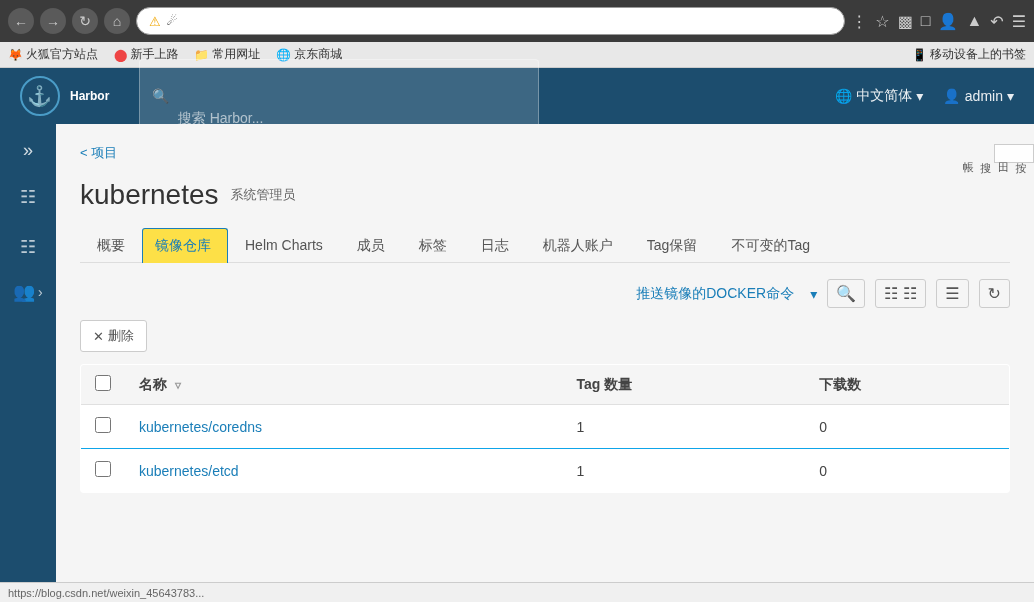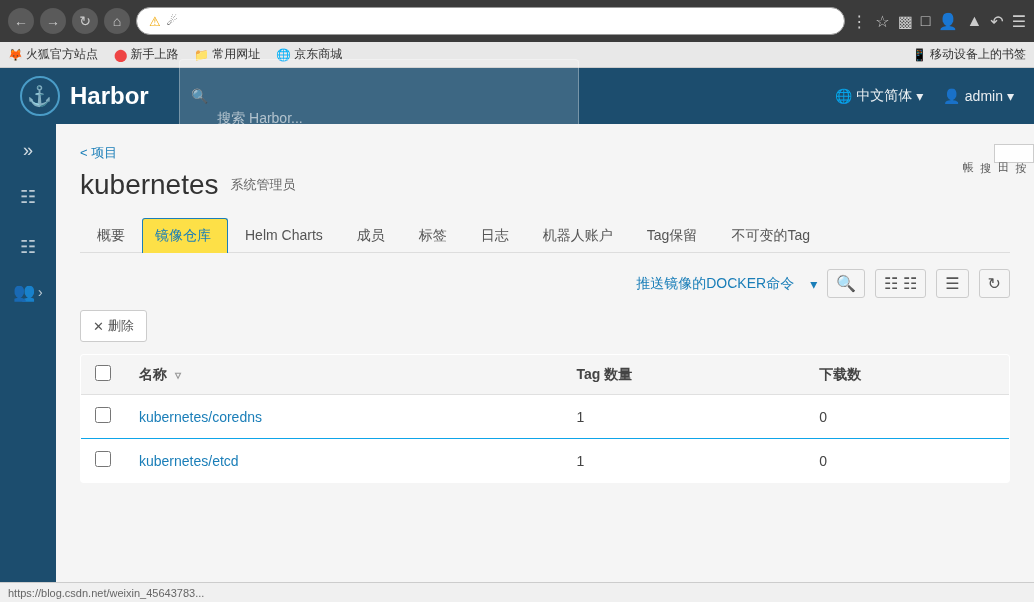--- a/index.html
+++ b/index.html
@@ -68,21 +68,21 @@
       margin-right: 30px;
     }
     .logo-circle {
       width: 40px; height: 40px;
       border-radius: 50%;
       border: 2px solid #4a9cc7;
       display: flex; align-items: center; justify-content: center;
       font-size: 20px;
       color: #4a9cc7;
     }
-    .app-title { font-size: 24px; font-weight: bold; color: white; }
+    .app-title { font-size: 12px; font-weight: bold; color: white; }
     .search-bar {
       flex: 1;
       max-width: 400px;
       display: flex;
       align-items: center;
       background: rgba(255,255,255,0.15);
       border: 1px solid rgba(255,255,255,0.3);
       border-radius: 4px;
       padding: 6px 12px;
       gap: 8px;
@@ -174,21 +174,21 @@
       width: 40px;
       padding: 8px 4px;
       font-size: 10px;
       color: #555;
       text-align: center;
       line-height: 1.6;
       writing-mode: vertical-rl;
       letter-spacing: 2px;
     }
 
-    .breadcrumb { color: #1a7eb8; font-size: 13px; margin-bottom: 7px; cursor: pointer; }
+    .breadcrumb { color: #1a7eb8; font-size: 13px; margin-bottom: 17px; cursor: pointer; }
     .page-title-area { display: flex; align-items: center; gap: 12px; margin-bottom: 16px; }
     .page-title { font-size: 28px; font-weight: 300; color: #333; }
     .admin-badge { font-size: 13px; color: #666; }
 
     
     .tabs {
       display: flex;
       border-bottom: 1px solid #ddd;
       margin-bottom: 16px;
       gap: 0;

